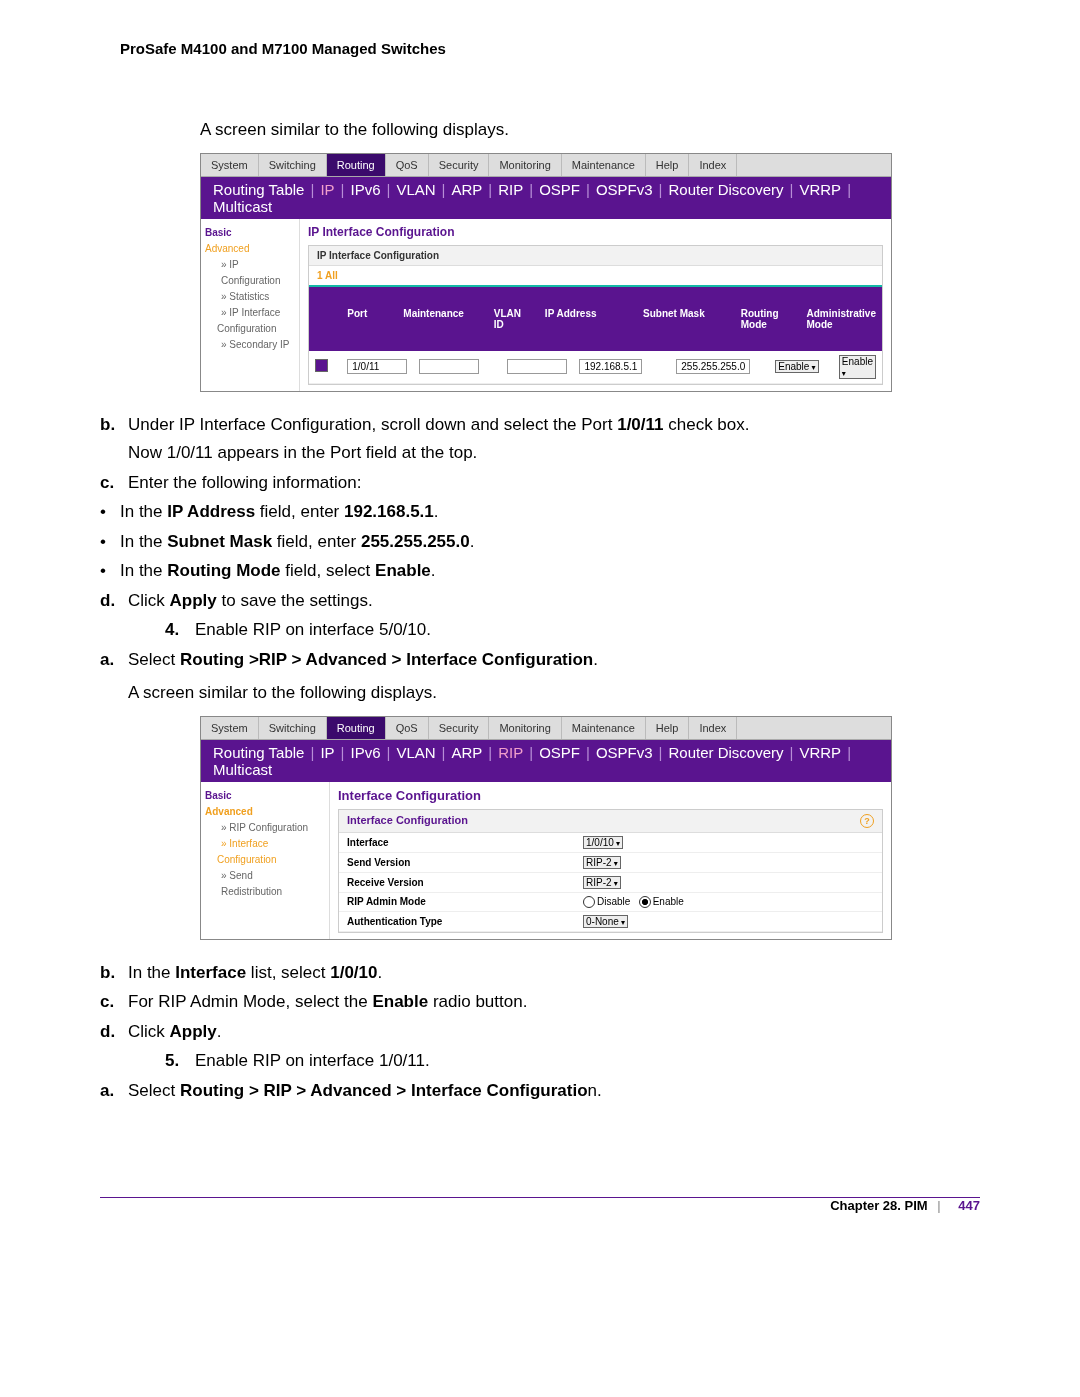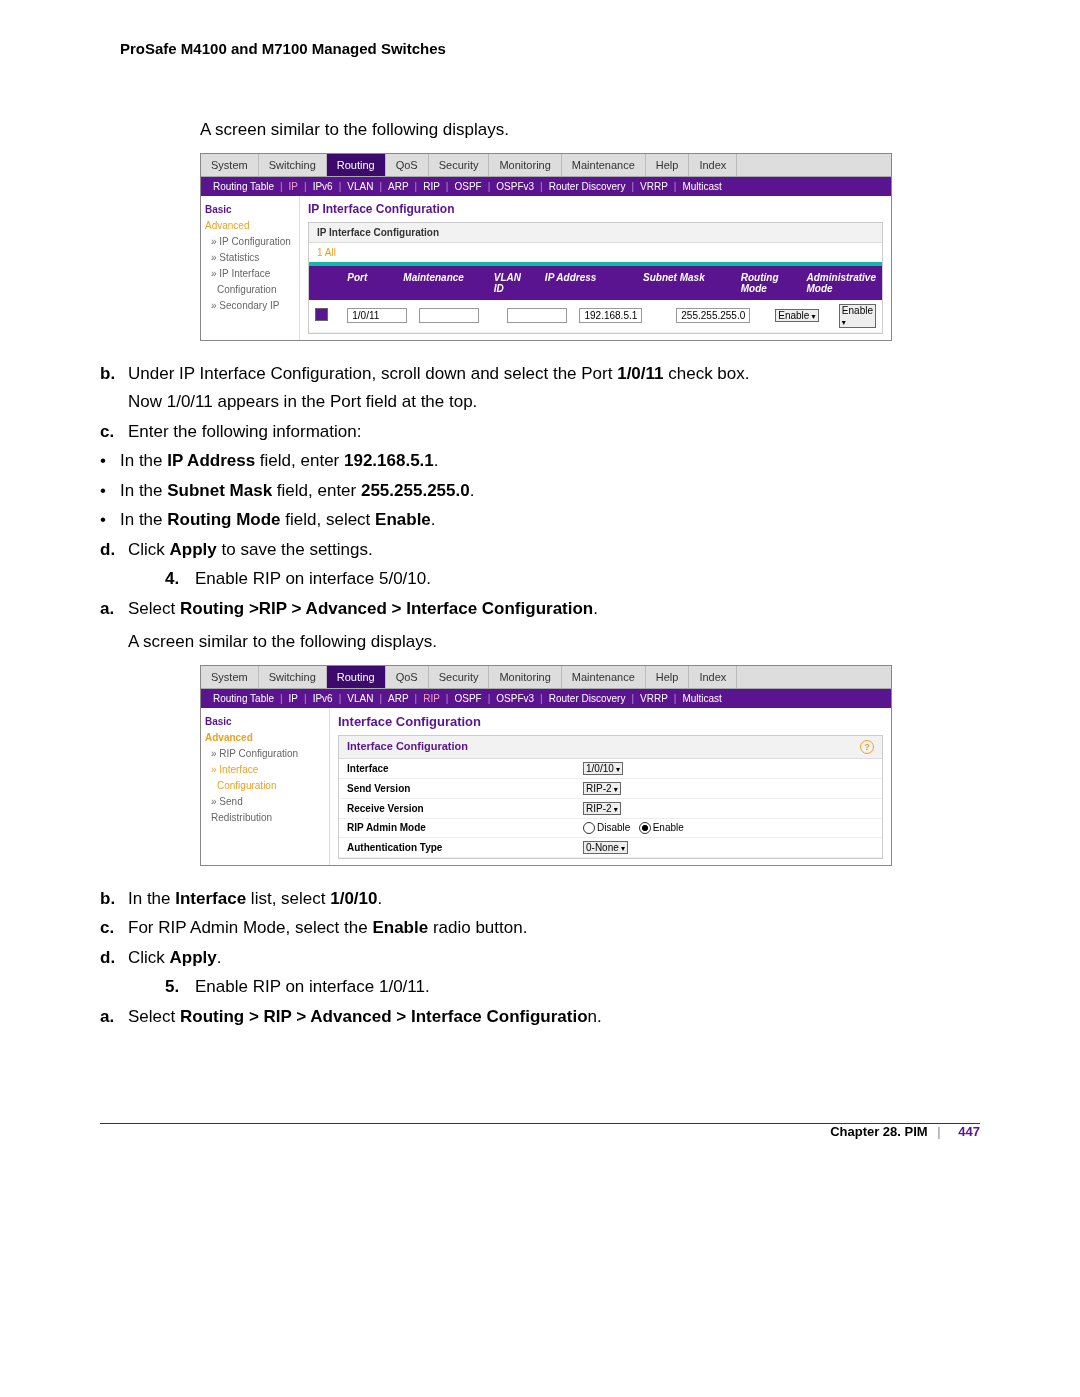--- a/index.html
+++ b/index.html
@@ -53,56 +53,55 @@
   }
   .tabs1 .active {
     background:#3b0a6c;
     color:#fff;
   }
   .subtabs1 {
     display:flex;
     background:#5a148f;
     color:#fff;
     padding:4px 6px;
-    font-size:10px;
+    font-size:15px;
     flex-wrap:wrap;
   }
   .subtabs1 span { margin:0 6px; white-space:nowrap; }
   .subtabs1 .sep { color:#b78ed6; margin:0; }
   .subtabs1 .hot { color:#f19fcb; }
   .shot-body { display:flex; min-height:140px; }
   .sidebar1 {
     width:90px;
     background:#fff;
     padding:6px 4px;
     font-size:10px;
     line-height:1.6;
     border-right:1px solid #ddd;
   }
   .sidebar1 .grp { color:#5a148f; font-weight:bold; }
   .sidebar1 .hot { color:#f0a020; }
-  .sidebar1 .sub { color:#666; margin-left:6px; }
+  .sidebar1 .sub { color:#666; margin-left:16px; }
   .main1 { flex:1; padding:6px 8px; }
   .main1 .title { color:#5a148f; font-weight:bold; font-size:12px; margin-bottom:6px;}
   .inner1 { border:1px solid #ccc; padding:0; }
   .inner1 .bar { background:#f2f2f2; padding:4px 8px; font-size:10px; font-weight:bold; color:#333; border-bottom:1px solid #ddd;}
-  .inner1 .allrow { padding:4px 8px; color:#f0a020; font-size:10px; border-bottom:4px solid #14b8a6;}
+  .inner1 .allrow { padding:4px 8px; color:#f0a020; font-size:10px; border-bottom:2px solid #14b8a6;font-weight:bold;}
   table.thead1 {
     width:100%;
     background:#5a148f;
     color:#fff;
     border-collapse:collapse;
   }
   table.thead1 th {
     text-align:left;
     font-size:10px;
-    padding:6px 6px;
+    padding:21px 6px;
     font-weight:bold;
     vertical-align:top;
-    font-style:italic;
   }
   table.trows1 {
     width:100%;
     border-collapse:collapse;
     font-size:10px;
   }
   table.trows1 td {
     padding:4px 6px;
     border-bottom:1px solid #eee;
   }
@@ -121,21 +120,21 @@
     background:#fff;
   }
   .sidebar2 {
     width:120px;
     background:#fff;
     padding:6px 4px;
     font-size:10px;
     line-height:1.6;
     border-right:1px solid #ddd;
   }
-  .sidebar2 .sub { color:#666; margin-left:6px; }
+  .sidebar2 .sub { color:#666; margin-left:16px; }
   .sidebar2 .hot { color:#f0a020; }
   .main2 { flex:1; padding:6px 8px; }
   .main2 .title { color:#5a148f; font-weight:bold; font-size:13px; margin-bottom:6px;}
   .inner2 { border:1px solid #ccc; }
   .inner2 .bar { background:#f2f2f2; padding:4px 8px; font-size:11px; font-weight:bold; color:#5a148f; border-bottom:1px solid #ddd; display:flex; justify-content:space-between;}
   .help-icon { color:#f0a020; border:1px solid #f0a020; border-radius:50%; width:12px; height:12px; text-align:center; line-height:12px; font-size:9px;}
   table.form2 { width:100%; border-collapse:collapse; font-size:10px;}
   table.form2 td { padding:3px 8px; border-bottom:1px solid #eee;}
   table.form2 td:first-child { width:220px; font-weight:bold; }
   .radio { display:inline-block; width:10px; height:10px; border:1px solid #333; border-radius:50%; vertical-align:middle; margin-right:2px;}

